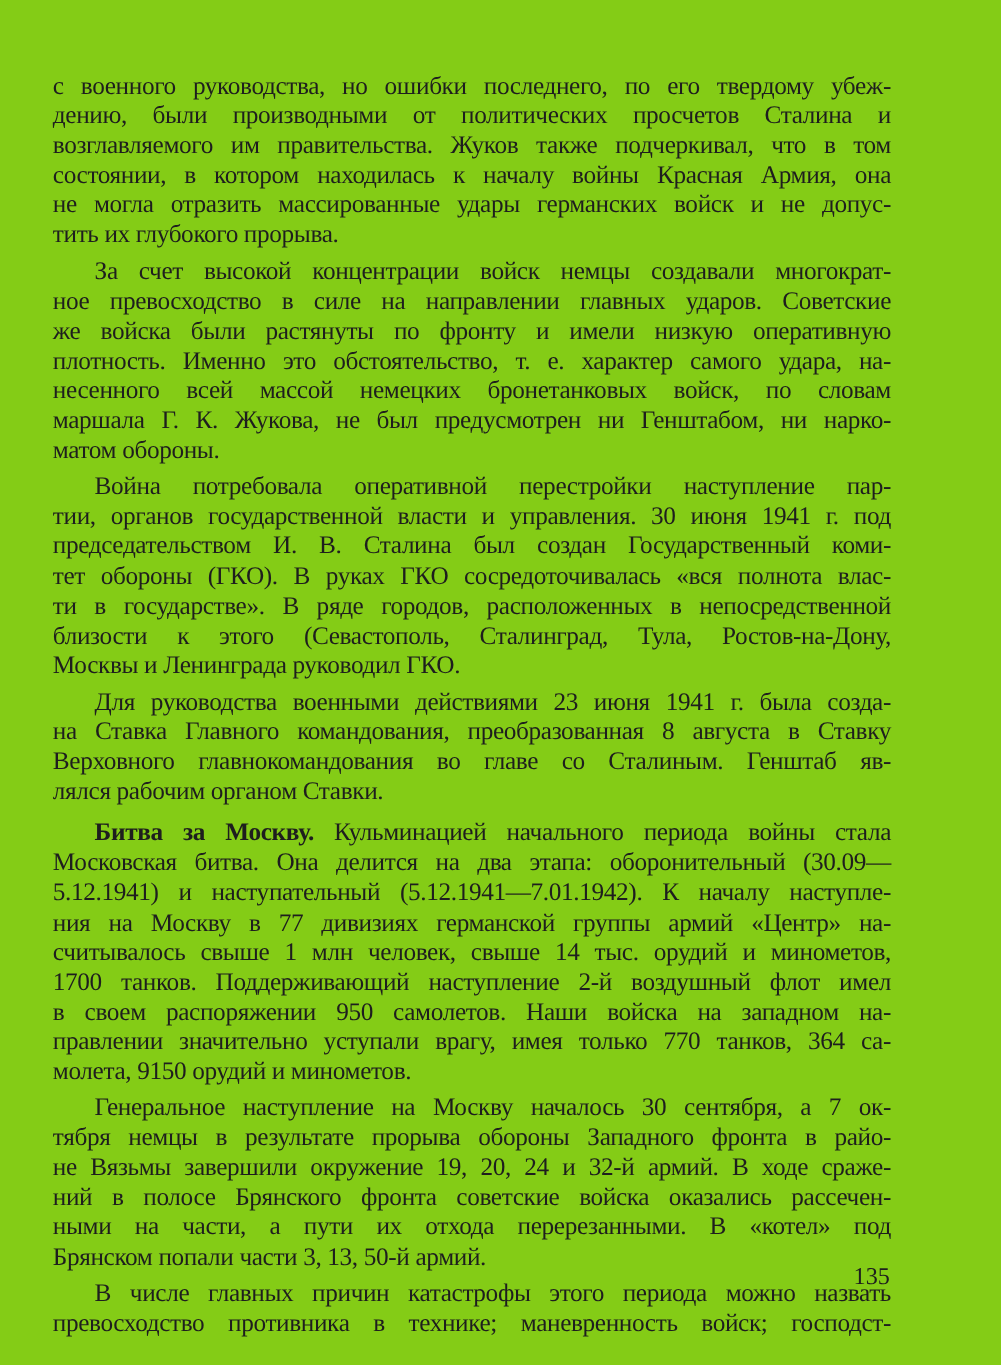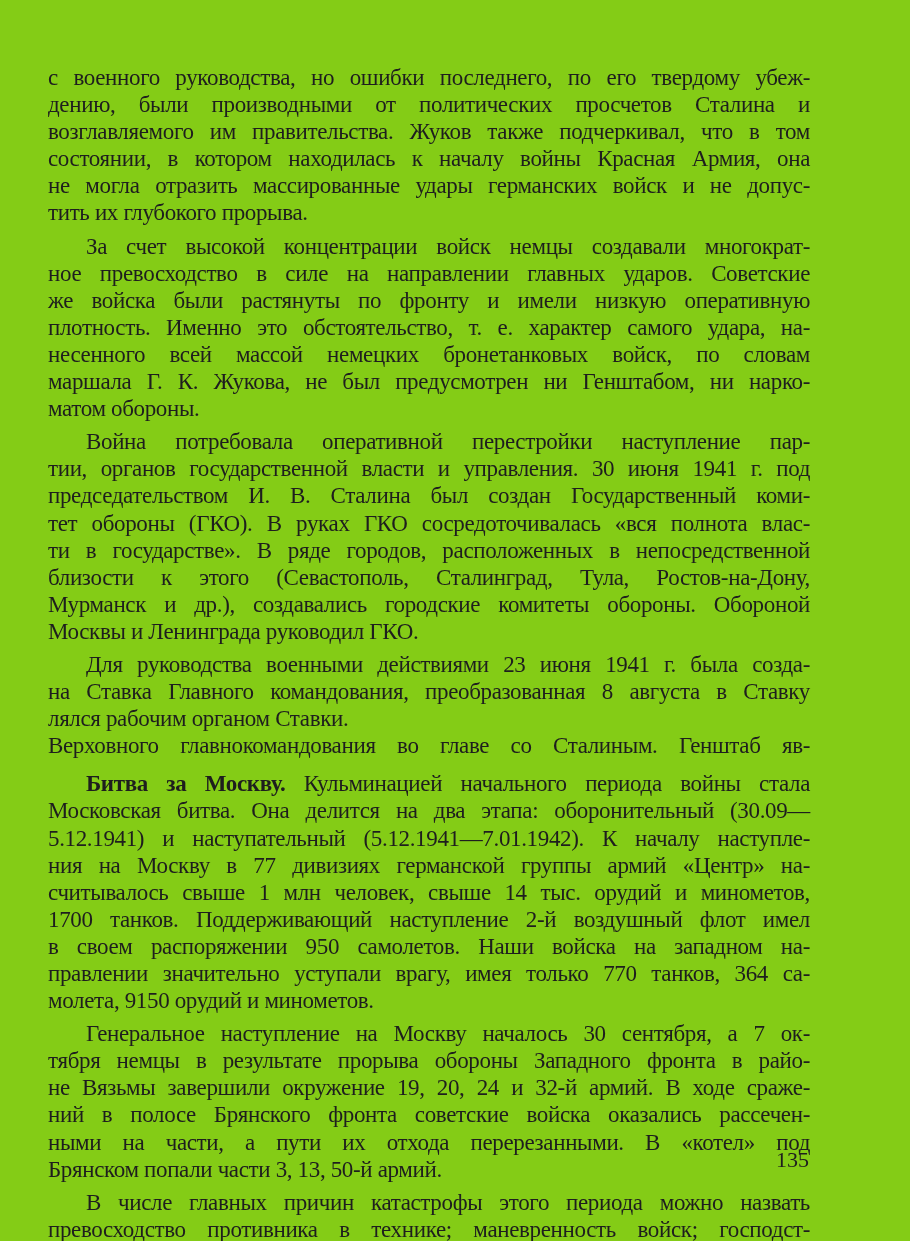--- a/index.html
+++ b/index.html
@@ -57,30 +57,29 @@
     </div>
     <div class="para-gap"></div>
 
     <div>
       <span class="line indent">Война потребовала оперативной перестройки наступление пар-</span>
       <span class="line">тии, органов государственной власти и управления. 30 июня 1941 г. под</span>
       <span class="line">председательством И. В. Сталина был создан Государственный коми-</span>
       <span class="line">тет обороны (ГКО). В руках ГКО сосредоточивалась «вся полнота влас-</span>
       <span class="line">ти в государстве». В ряде городов, расположенных в непосредственной</span>
       <span class="line">близости к этого (Севастополь, Сталинград, Тула, Ростов-на-Дону,</span>
-      <span class="line">Мурманск и др.), создавались городские комитеты обороны. Обороной</span>
       <span class="line last">Москвы и Ленинграда руководил ГКО.</span>
     </div>
     <div class="para-gap"></div>
 
     <div>
       <span class="line indent">Для руководства военными действиями 23 июня 1941 г. была созда-</span>
       <span class="line">на Ставка Главного командования, преобразованная 8 августа в Ставку</span>
+      <span class="line">Верховного главнокомандования во главе со Сталиным. Генштаб яв-</span>
       <span class="line last">лялся рабочим органом Ставки.</span>
-      <span class="line">Верховного главнокомандования во главе со Сталиным. Генштаб яв-</span>
     </div>
     <div class="para-gap-lg"></div>
 
     <div>
       <span class="line indent"><span class="bold">Битва за Москву.</span> <span>Кульминацией начального периода войны стала</span></span>
       <span class="line">Московская битва. Она делится на два этапа: оборонительный (30.09—</span>
       <span class="line">5.12.1941) и наступательный (5.12.1941—7.01.1942). К началу наступле-</span>
       <span class="line">ния на Москву в 77 дивизиях германской группы армий «Центр» на-</span>
       <span class="line">считывалось свыше 1 млн человек, свыше 14 тыс. орудий и минометов,</span>
       <span class="line">1700 танков. Поддерживающий наступление 2-й воздушный флот имел</span>

